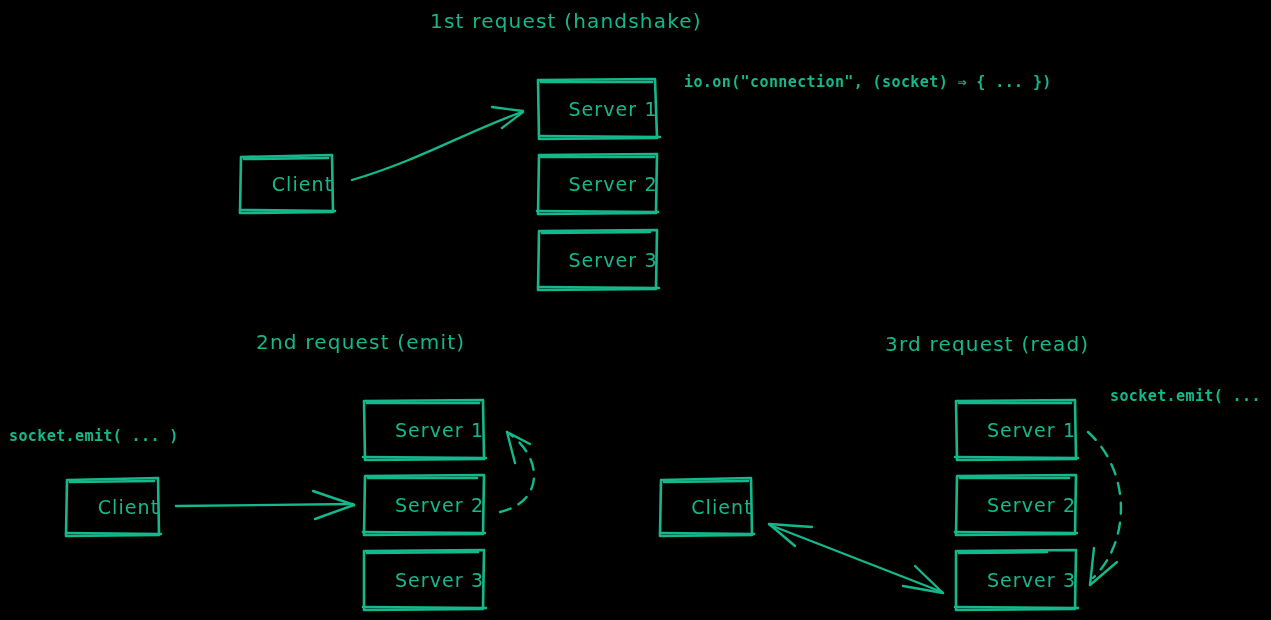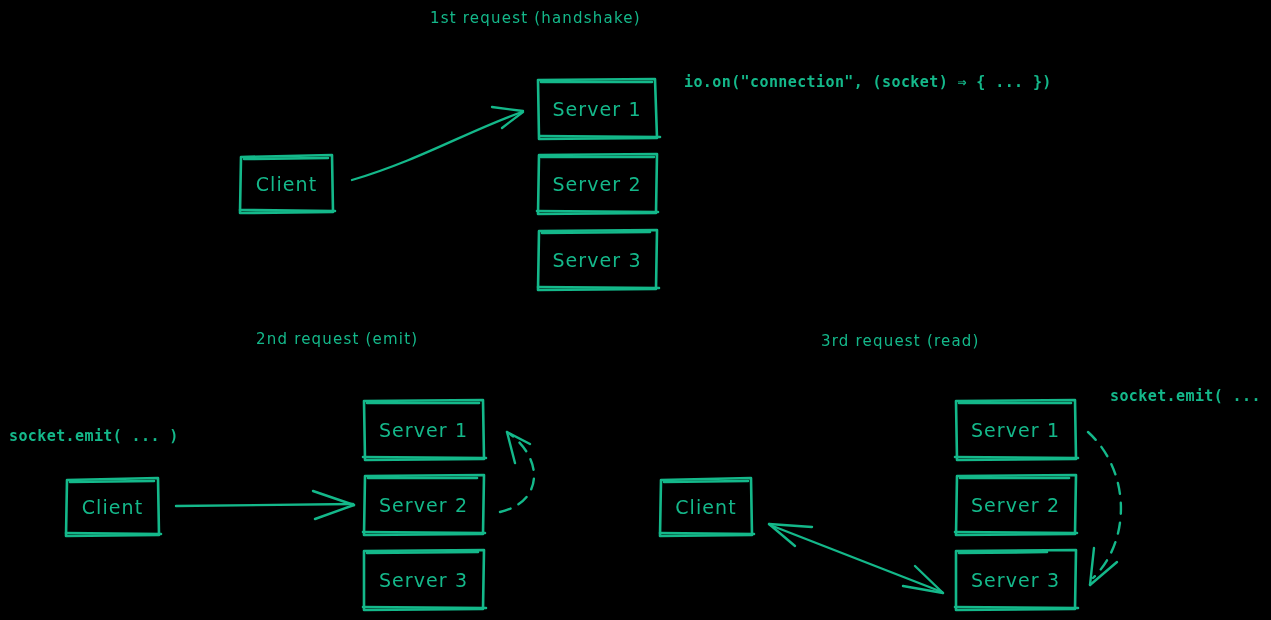--- a/index.html
+++ b/index.html
@@ -26,28 +26,29 @@
     height: 620px;
   }
   .lbl {
     position: absolute;
     color: #14b88a;
     white-space: nowrap;
     pointer-events: none;
   }
   .panel-title {
     font-family: "DejaVu Sans", sans-serif;
-    font-size: 15px;
+    font-size: 20px;
     letter-spacing: 1.2px;
     font-weight: 400;
   }
   .node-label {
     font-family: "DejaVu Sans", sans-serif;
     font-size: 19px;
     letter-spacing: 1.1px;
+    padding-left: 16px;
   }
   .code-label {
     font-family: "DejaVu Sans Mono", monospace;
     font-size: 15px;
     letter-spacing: 0.4px;
     font-weight: bold;
   }
   .box-text {
     position: absolute;
     display: flex;
@@ -188,21 +189,21 @@
 
   <div class="lbl panel-title" style="left:256px; top:330px;">2nd request (emit)</div>
 
   <div class="lbl code-label" style="left:9px; top:427px;">socket.emit( ... )</div>
 
   <div class="box-text node-label" style="left:363px; top:400px; width:121px; height:60px;">Server 1</div>
   <div class="box-text node-label" style="left:363px; top:475px; width:121px; height:60px;">Server 2</div>
   <div class="box-text node-label" style="left:363px; top:550px; width:121px; height:60px;">Server 3</div>
   <div class="box-text node-label" style="left:66px; top:478px; width:93px; height:58px;">Client</div>
 
-  <div class="lbl panel-title" style="left:821px; top:332px;">3rd request (read)</div>
+  <div class="lbl panel-title" style="left:885px; top:332px;">3rd request (read)</div>
 
   <div class="lbl code-label" style="left:1110px; top:387px;">socket.emit( ... )</div>
 
   <div class="box-text node-label" style="left:955px; top:400px; width:121px; height:60px;">Server 1</div>
   <div class="box-text node-label" style="left:955px; top:475px; width:121px; height:60px;">Server 2</div>
   <div class="box-text node-label" style="left:955px; top:550px; width:121px; height:60px;">Server 3</div>
   <div class="box-text node-label" style="left:660px; top:478px; width:92px; height:58px;">Client</div>
 
 </div>
 

